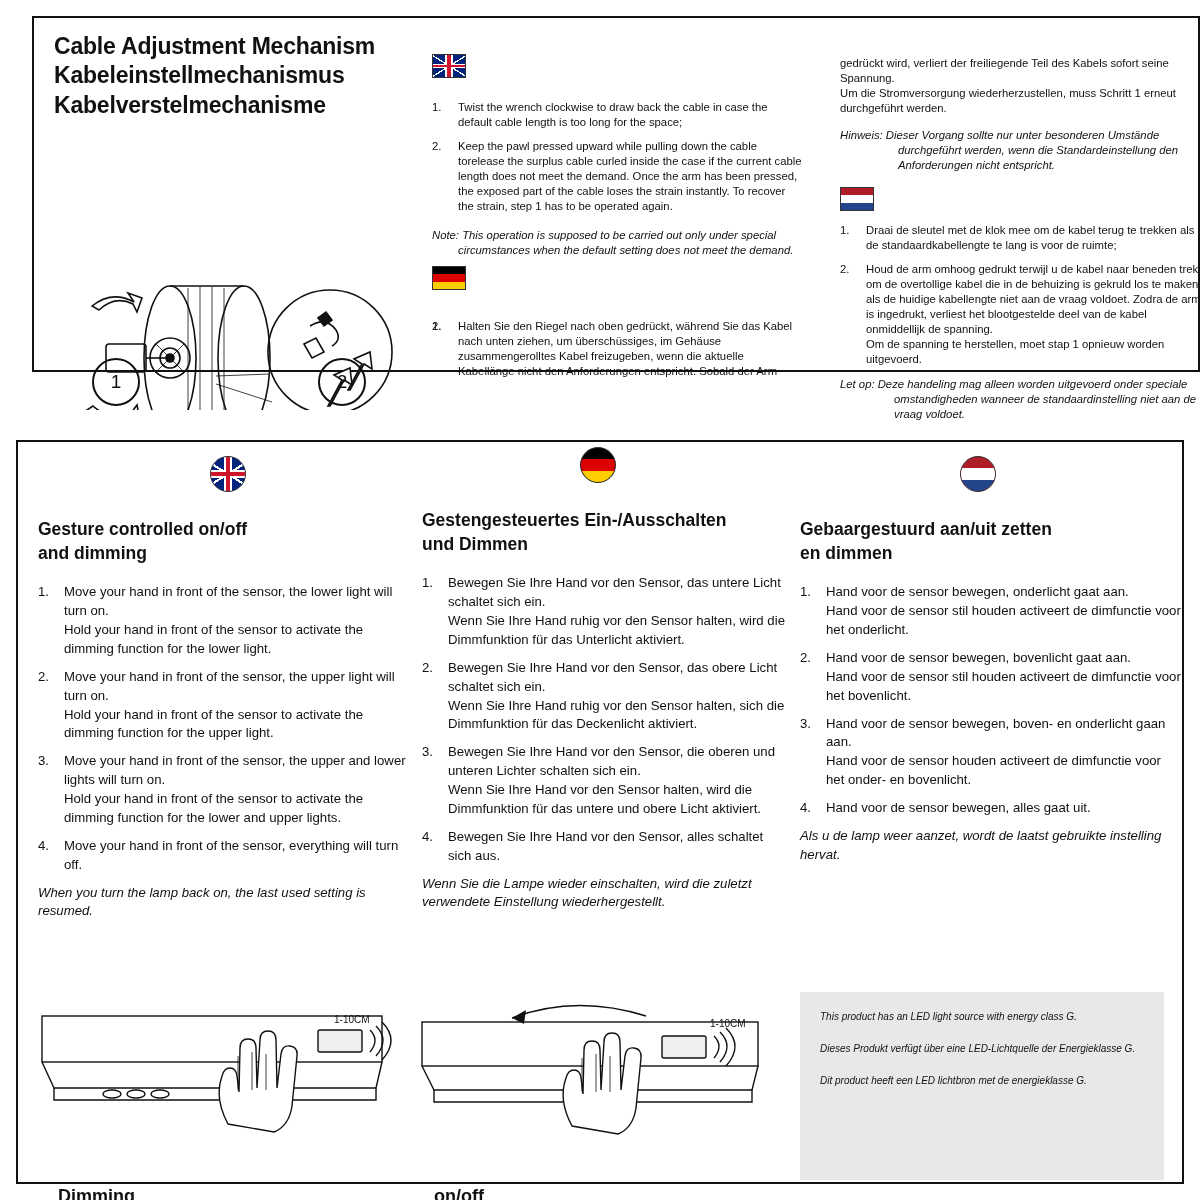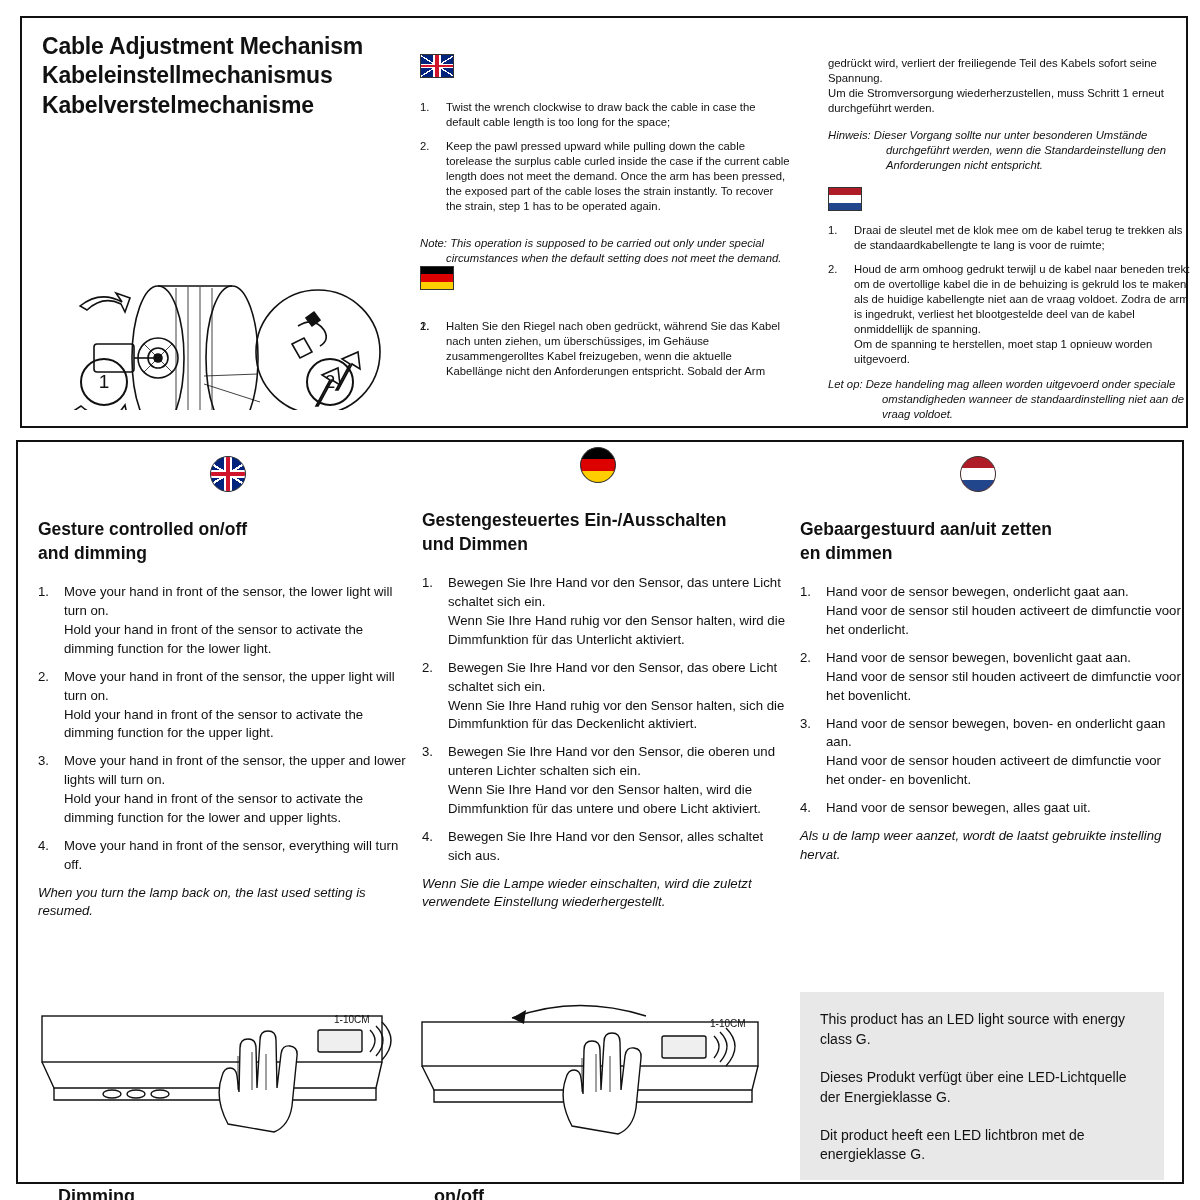--- a/index.html
+++ b/index.html
@@ -7,21 +7,21 @@
     width:1200px;height:1200px;
     background:#ffffff;
     font-family:"Liberation Sans", sans-serif;
     color:#111;
     -webkit-font-smoothing:antialiased;
   }
   .page{position:relative;width:1200px;height:1200px;box-sizing:border-box;}
 
   
   .panel{position:absolute;border:2px solid #111;box-sizing:border-box;background:#fff;}
-  #panel-top{left:20px;top:16px;width:1168px;height:412px;}
+  #panel-top{left:32px;top:16px;width:1168px;height:356px;}
   #panel-bottom{left:16px;top:440px;width:1168px;height:744px;}
 
   
   .title-block{position:absolute;left:20px;top:14px;}
   .title-line{font-size:23px;font-weight:bold;line-height:1.28;letter-spacing:-0.2px;}
 
   
   .flag{width:34px;height:24px;border:1px solid #333;box-sizing:border-box;position:relative;overflow:hidden;display:inline-block;vertical-align:middle;}
   .flag.uk{background:#00247d;}
   .flag.uk:before{content:"";position:absolute;left:0;top:0;width:100%;height:100%;
@@ -45,21 +45,21 @@
   .flag.round{border-radius:50%;width:36px;height:36px;}
 
   
   ol.steps{list-style:none;margin:0;padding:0;}
   ol.steps li{position:relative;padding-left:26px;margin-bottom:9px;}
   ol.steps li .num{position:absolute;left:0;top:0;width:22px;text-align:left;}
   .note{font-style:italic;}
 
   
   .col-top{position:absolute;font-size:11.3px;line-height:1.33;}
-  .col-top .note{margin-top:22px;padding-left:26px;text-indent:-26px;}
+  .col-top .note{margin-top:14px;padding-left:26px;text-indent:-26px;}
 
   
   #top-col-en{left:398px;top:82px;width:370px;}
   #top-col-de{left:398px;top:292px;width:370px;}
   #top-col-nlwrap{left:806px;top:38px;width:362px;}
 
   .flag-row{margin-bottom:9px;}
 
   
   .bcol{position:absolute;top:0;}
@@ -69,21 +69,21 @@
 
   .bflag{margin:0 0 26px 0;}
   .bhead{font-size:17.5px;font-weight:bold;line-height:1.35;margin-bottom:18px;}
   .blist{font-size:13.2px;line-height:1.43;}
   .blist li{margin-bottom:16px;padding-left:30px;}
   .blist li .num{width:26px;}
   .bfoot{font-size:13.2px;line-height:1.43;font-style:italic;margin-top:5px;}
 
   
   #energy-box{position:absolute;left:782px;top:550px;width:364px;height:188px;background:#e8e8e8;padding:18px 20px;box-sizing:border-box;}
-  #energy-box p{margin:0 0 18px 0;font-size:14px;line-height:1.42;}
+  #energy-box p{margin:0 0 18px 0;font-size:10px;font-style:italic;line-height:1.42;}
   #energy-box p:last-child{margin-bottom:0;}
 
   
   .ill-caption{font-size:18px;font-weight:bold;margin-top:40px;}
   .lbl-small{font-size:10px;}
 
   svg{display:block;}
 </style>
 </head>
 <body>

